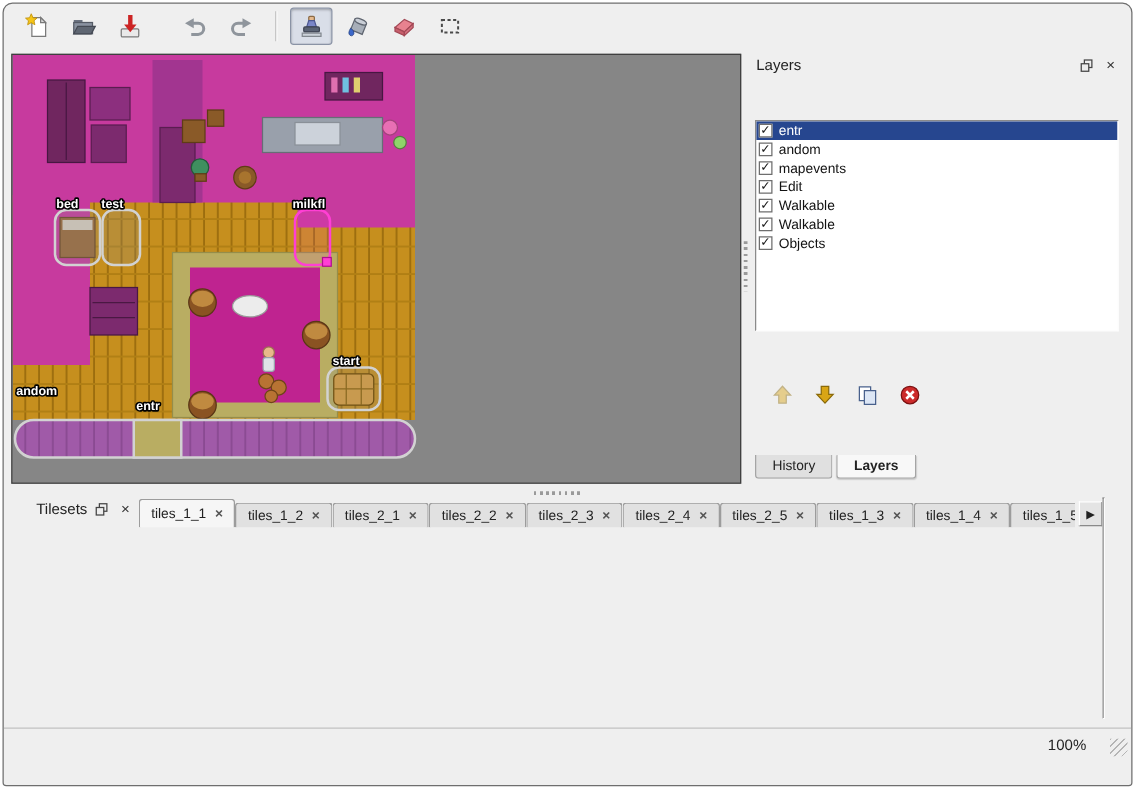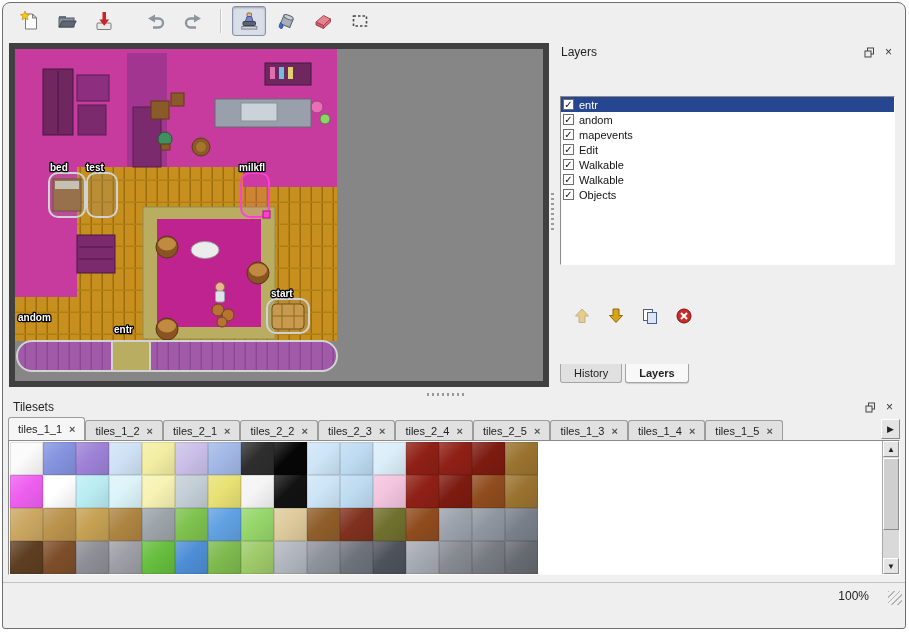--- a/index.html
+++ b/index.html
@@ -13,21 +13,21 @@
   .menu-item::first-letter{text-decoration:underline;}
   
   .toolbar{display:flex;align-items:center;height:36px;padding:0 10px;gap:3px;}
   .tbtn{width:34px;height:30px;display:flex;align-items:center;justify-content:center;
     border:1px solid transparent;border-radius:3px;background:transparent;padding:0;}
   .tbtn.pressed{background:#d9dee8;border-color:#8a93a5;box-shadow:inset 0 1px 2px rgba(0,0,0,.28);}
   .tsep{width:2px;height:24px;border-left:1px solid #c6c6c6;border-right:1px solid #fbfbfb;margin:0 7px;}
   .tspace{width:12px;}
   
   .main{display:flex;height:352px;padding:4px 4px 2px 6px;}
-  .map-view{width:540px;height:344px;border:6px solid #404040;background:#868686;flex:none;overflow:hidden;}
+  .map-view{width:584px;height:344px;border:1px solid #404040;background:#868686;flex:none;overflow:hidden;}
   .vsplitter{width:7px;position:relative;flex:none;}
   .grip-v{position:absolute;left:2px;top:150px;width:3px;height:40px;
     background:repeating-linear-gradient(180deg,#9a9a9a 0 2px,transparent 2px 5px);}
   
   .layers-dock{flex:1;display:flex;flex-direction:column;min-width:0;padding-right:2px;gap:32px;}
   .dock-titlebar{display:flex;align-items:center;height:18px;padding:0 3px 0 5px;font-size:12px;color:#222;gap:4px;}
   .dock-title{flex:1;}
   .dock-btn{width:15px;height:14px;display:flex;align-items:center;justify-content:center;
     background:transparent;border:none;padding:0;color:#333;font-size:12px;line-height:12px;}
   .opacity-row{display:flex;align-items:center;gap:7px;padding:3px 5px;font-size:12px;color:#222;}
@@ -48,21 +48,21 @@
     background:transparent;border:none;padding:0;}
   .dock-tabs{display:flex;gap:3px;padding:1px 4px 4px 4px;height:26px;align-items:flex-start;}
   .dock-tab{padding:3px 13px;font-size:11px;background:#e0e0e0;border:1px solid #a5a5a5;
     border-radius:0 0 3px 3px;border-top:none;color:#222;text-align:center;}
   .dock-tab.active{background:#f8f8f8;font-weight:bold;box-shadow:0 1px 1px rgba(0,0,0,.15);}
   
   .hsplitter{height:7px;position:relative;}
   .grip-h{position:absolute;top:2px;left:424px;height:3px;width:40px;
     background:repeating-linear-gradient(90deg,#9a9a9a 0 2px,transparent 2px 5px);}
   
-  .tilesets-dock{height:184px;display:flex;flex-direction:column;padding:0 5px;}
+  .tilesets-dock{height:184px;display:flex;padding:0 21px;}
   .ts-tabbar{position:relative;height:24px;display:flex;align-items:flex-end;padding-right:22px;overflow:hidden;}
   .ts-tabs{display:flex;align-items:flex-end;overflow:hidden;flex:1;}
   .ts-tab{display:flex;align-items:center;gap:7px;padding:0 9px;font-size:11px;height:20px;
     background:#e1e1e1;border:1px solid #9c9c9c;border-bottom:none;border-radius:3px 3px 0 0;
     color:#222;white-space:nowrap;flex:none;}
   .ts-tab.active{background:#f6f6f6;height:23px;position:relative;z-index:2;}
   .tab-close{font-size:11px;line-height:10px;color:#555;font-weight:bold;}
   .ts-scroll-right{position:absolute;right:0;bottom:1px;width:19px;height:20px;background:#e4e4e4;
     border:1px solid;border-color:#fff #8a8a8a #8a8a8a #fff;font-size:9px;color:#222;
     display:flex;align-items:center;justify-content:center;padding:0;}

